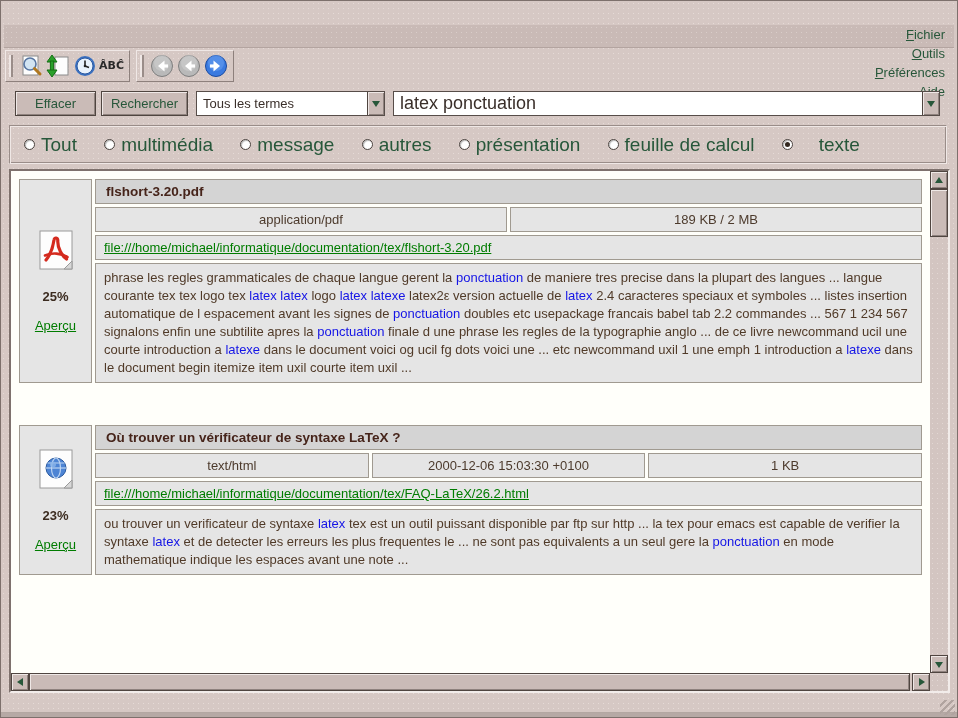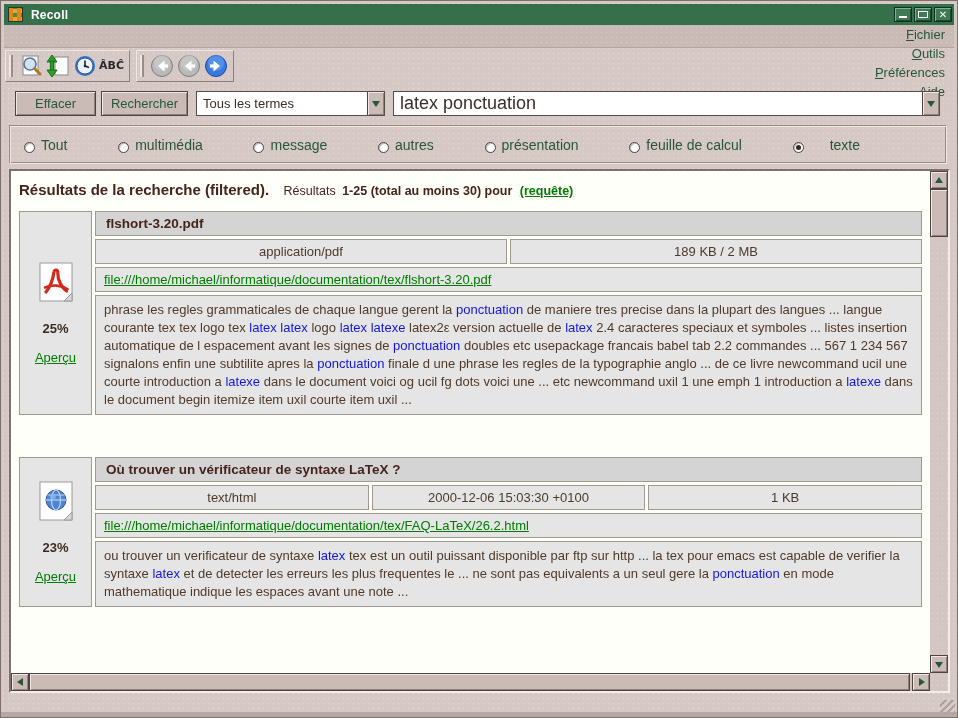--- a/index.html
+++ b/index.html
@@ -86,21 +86,21 @@
   .tri-down { width:0; height:0; border:4px solid transparent; border-top:6px solid #27573a; margin-top:5px; }
   
   .category-bar {
     position:absolute; top:124px; left:8px; right:10px; height:39px;
     border-top:1px solid #9a8d89; border-left:1px solid #9a8d89;
     border-right:1px solid #f0e8e6; border-bottom:1px solid #f0e8e6;
     box-shadow:inset 1px 1px 0 #f0e8e6, inset -1px -1px 0 #9a8d89;
     display:flex; align-items:center; justify-content:space-between;
     padding:0 14px;
   }
-  .cat-item { display:flex; align-items:flex-end; font-size:14px; color:#27573a; }
+  .cat-item { display:flex; align-items:center; font-size:19px; color:#27573a; }
   .cat-item:last-child { margin-right:72px;gap:20px; }
   .radio {
     width:11px; height:11px; border-radius:50%; background:#fff;
     border:1px solid #4a423e; margin-right:6px; position:relative; flex:0 0 auto;
     box-shadow:inset 1px 1px 1px #bbb;
   }
   .radio.on::after { content:''; position:absolute; left:2px; top:2px; width:5px; height:5px; border-radius:50%; background:#33271f; }
   
   .results {
     position:absolute; top:168px; left:8px; width:941px; height:524px;
@@ -168,33 +168,20 @@
   .resize-grip {
     position:absolute; right:2px; bottom:2px; width:15px; height:15px;
     background:repeating-linear-gradient(135deg, transparent 0 3px, #b0a39f 3px 5px);
   }
 </style>
 </head>
 <body>
 
 <div class="window">
 
-  <div class="titlebar">
-    <div class="app-icon"></div>
-    <div class="title-text">Recoll</div>
-    <div class="win-btn">
-        <div class="g-min"></div>
-      </div>
-    <div class="win-btn">
-        <div class="g-max"></div>
-      </div>
-    <div class="win-btn">
-        <div class="g-close">✕</div>
-      </div>
-  </div>
 
   <div class="menubar">
     <div class="menu-item accel"><u>F</u>ichier</div>
     <div class="menu-item accel"><u>O</u>utils</div>
     <div class="menu-item accel"><u>P</u>références</div>
     <div class="menu-item accel"><u>A</u>ide</div>
   </div>
 
   <div class="toolbar">
     <div class="tb-group">
@@ -300,28 +287,20 @@
     </div>
     <div class="cat-item">
       <span class="radio on"></span>
       <span>texte</span>
     </div>
   </div>
 
   <div class="results">
     <div class="res-content">
 
-      <div class="res-header">
-        <span class="rh-title">Résultats de la recherche (filtered).</span>
-        <span class="rh-small">
-          <span>Résultats</span>
-          <b>1-25 (total au moins 30) pour</b>
-          <a class="green-link">(requête)</a>
-        </span>
-      </div>
 
       <div class="entry">
         <div class="entry-left cellbox">
           <svg class="doc-icon" width="38" height="44" viewBox="0 0 38 44">
             <rect x="3" y="2" width="32" height="38" fill="#fdfdfd" stroke="#9a9a9a"></rect>
             <polygon points="35,40 27,40 35,32" fill="#d8d8d8" stroke="#9a9a9a"></polygon>
             <path d="M9 31 C13 26 16 18 17 11 C17.3 8 21 8.4 20.8 12 C20.5 19 25 27 29.5 30" stroke="#d42a1e" stroke-width="3.2" fill="none" stroke-linecap="round"></path>
             <path d="M8 26.5 C15 23.5 24 24 30.5 28" stroke="#d42a1e" stroke-width="2.6" fill="none" stroke-linecap="round"></path>
           </svg>
           <div class="relevance">25%</div>

